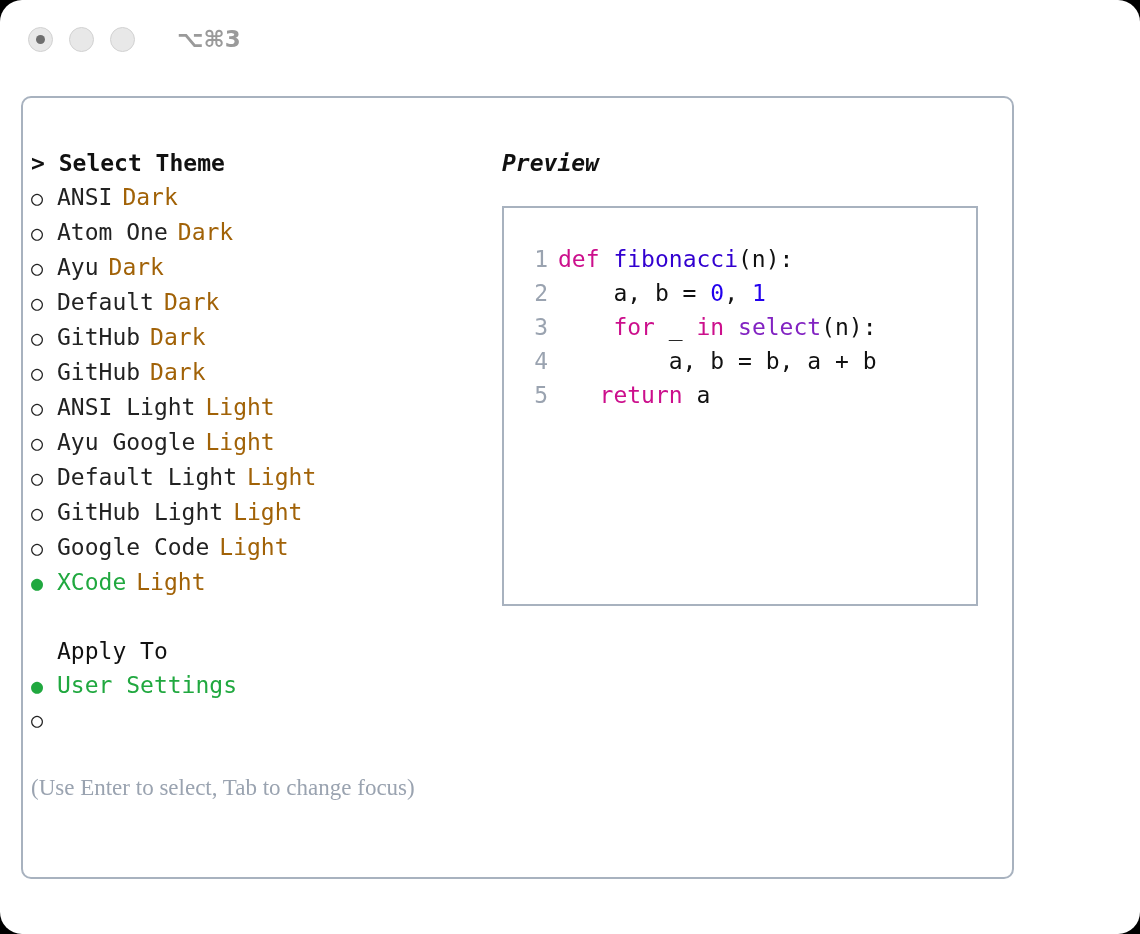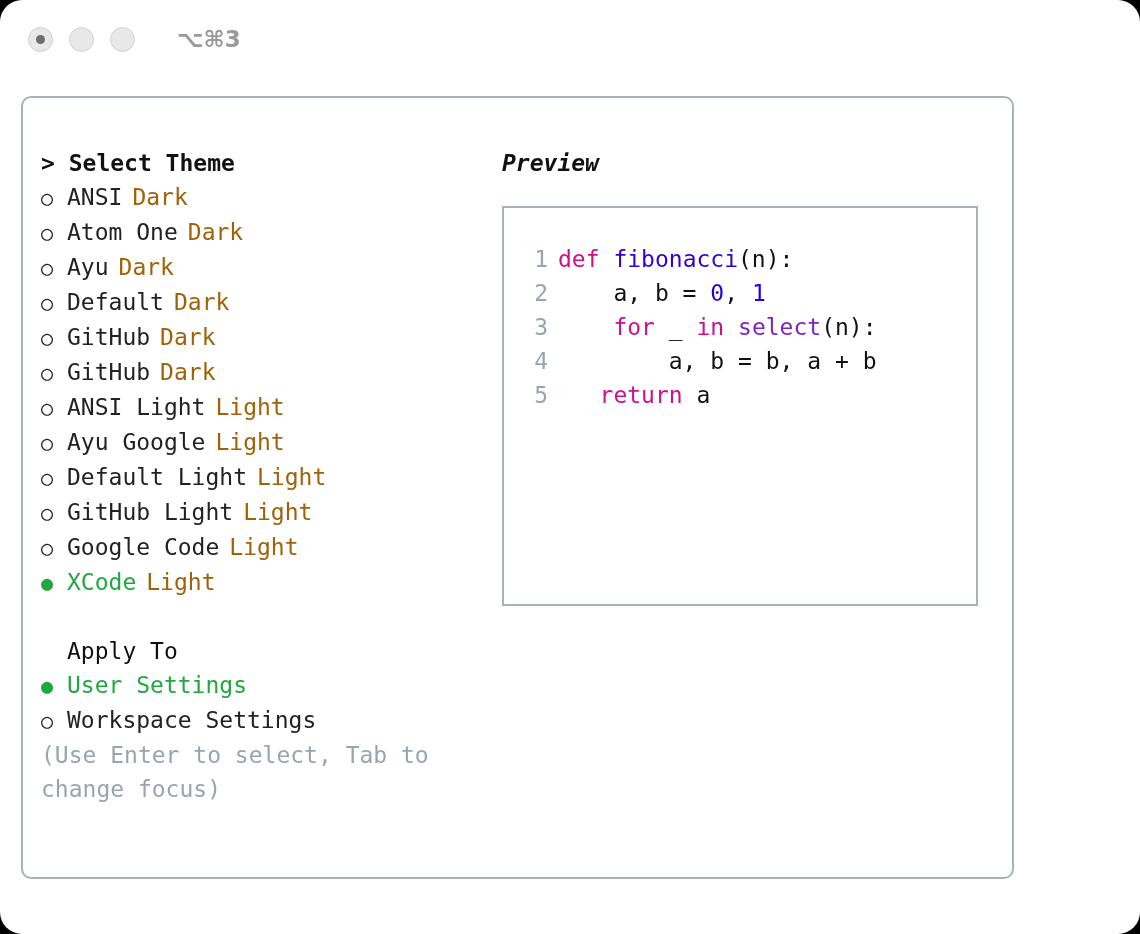--- a/index.html
+++ b/index.html
@@ -78,21 +78,21 @@
   }
   .panel-inner {
     position: relative;
     width: 100%;
     height: 100%;
   }
 
   
   .left-col {
     position: absolute;
-    left: 18px;
+    left: 8px;
     top: 48px;
     width: 450px;
   }
   .section-head {
     font-size: 23px;
     font-weight: bold;
     color: #111111;
     line-height: 34px;
     white-space: pre;
   }
@@ -126,25 +126,27 @@
   }
   .spacer-block { height: 34px; }
   .apply-head {
     font-size: 23px;
     color: #111111;
     line-height: 34px;
     padding-left: 26px;
     white-space: pre;
   }
   .hint {
+    margin-top: 34px;
     font-size: 23px;
     color: #9aa3b0;
     line-height: 34px;
     width: 410px;
     white-space: pre-wrap;
+    font-family: Liberation Serif, serif;
   }
 
   
   .right-col {
     position: absolute;
     left: 479px;
     top: 48px;
     width: 490px;
   }
   .preview-title {
@@ -219,21 +221,21 @@
             <div class="opt-row"><span class="marker">○</span><span class="opt-name">GitHub Light</span><span class="opt-tag">Light</span></div>
             <div class="opt-row"><span class="marker">○</span><span class="opt-name">Google Code</span><span class="opt-tag">Light</span></div>
             <div class="opt-row selected"><span class="marker sel">●</span><span class="opt-name">XCode</span><span class="opt-tag">Light</span></div>
           </div>
 
         <div class="spacer-block"></div>
 
         <div class="apply-head">Apply To</div>
         <div id="apply-list">
             <div class="opt-row selected"><span class="marker sel">●</span><span class="opt-name">User Settings</span></div>
-            <div class="opt-row"><span class="marker">○</span><span class="opt-name">Workspace Settings</span></div>
+            <div class="opt-row"><span class="marker">○</span></div>
           </div>
 
         <div class="hint">(Use Enter to select, Tab to change focus)</div>
       </div>
 
       <div class="right-col">
         <div class="preview-title">Preview</div>
         <div class="preview-box">
           <div id="code-block">
               <div class="code-line"><span class="ln">1</span><span class="tok-kw">def </span><span class="tok-fn">fibonacci</span><span class="tok-txt">(n):</span></div>

